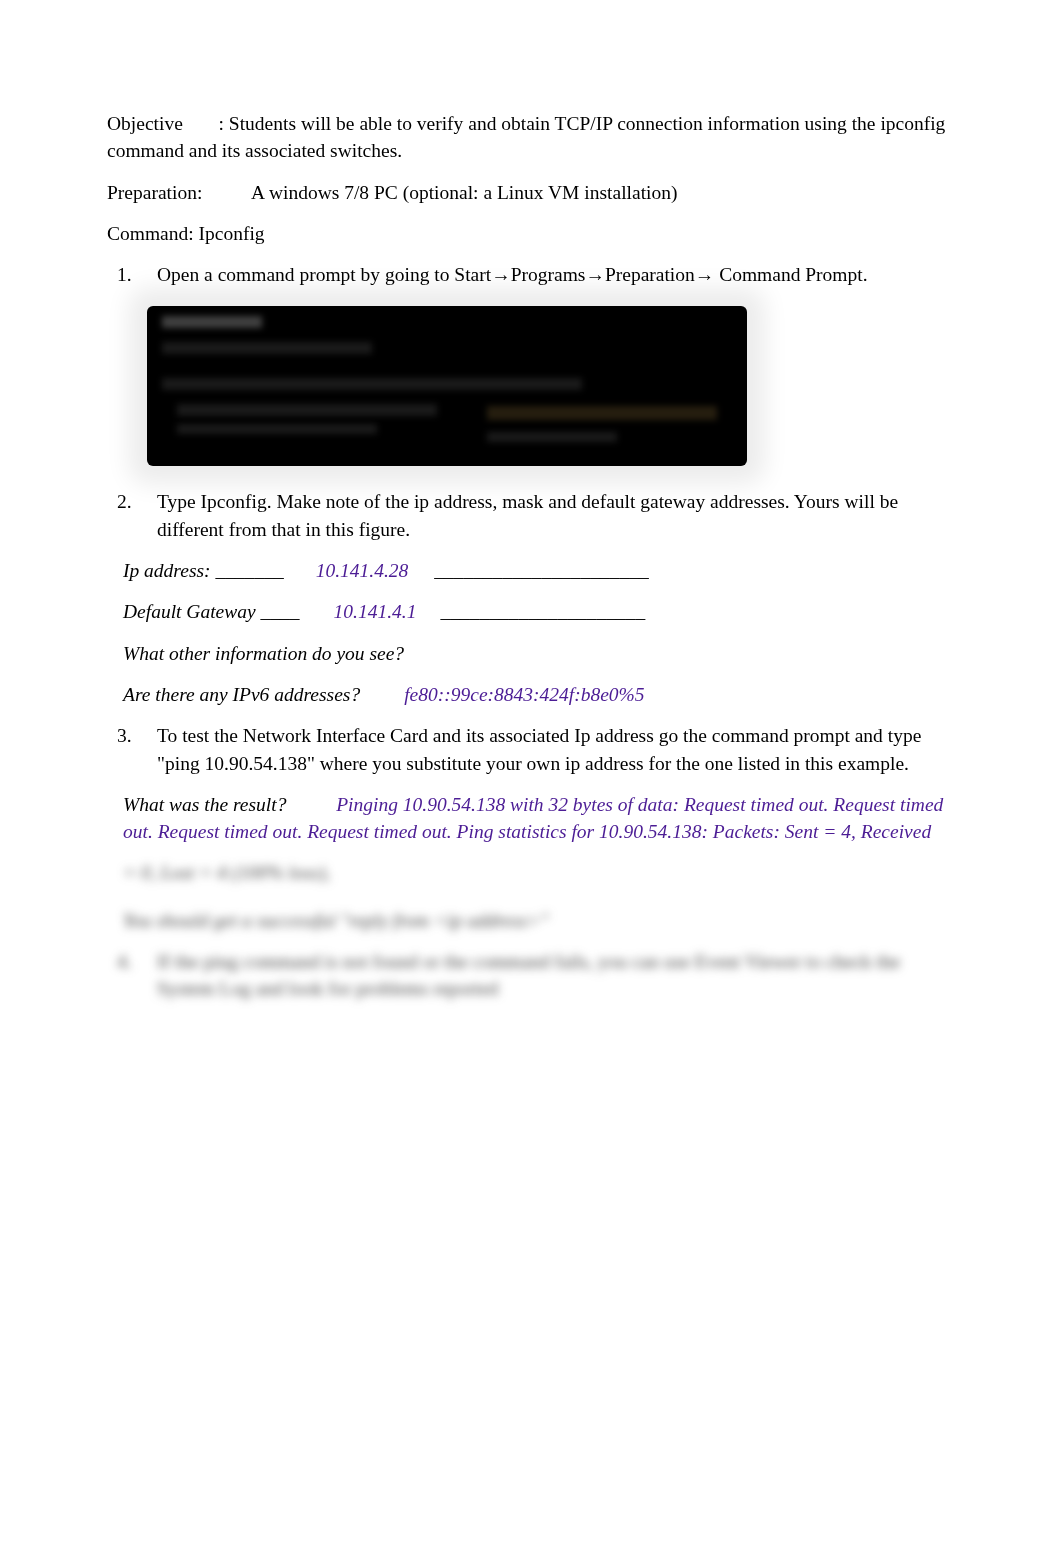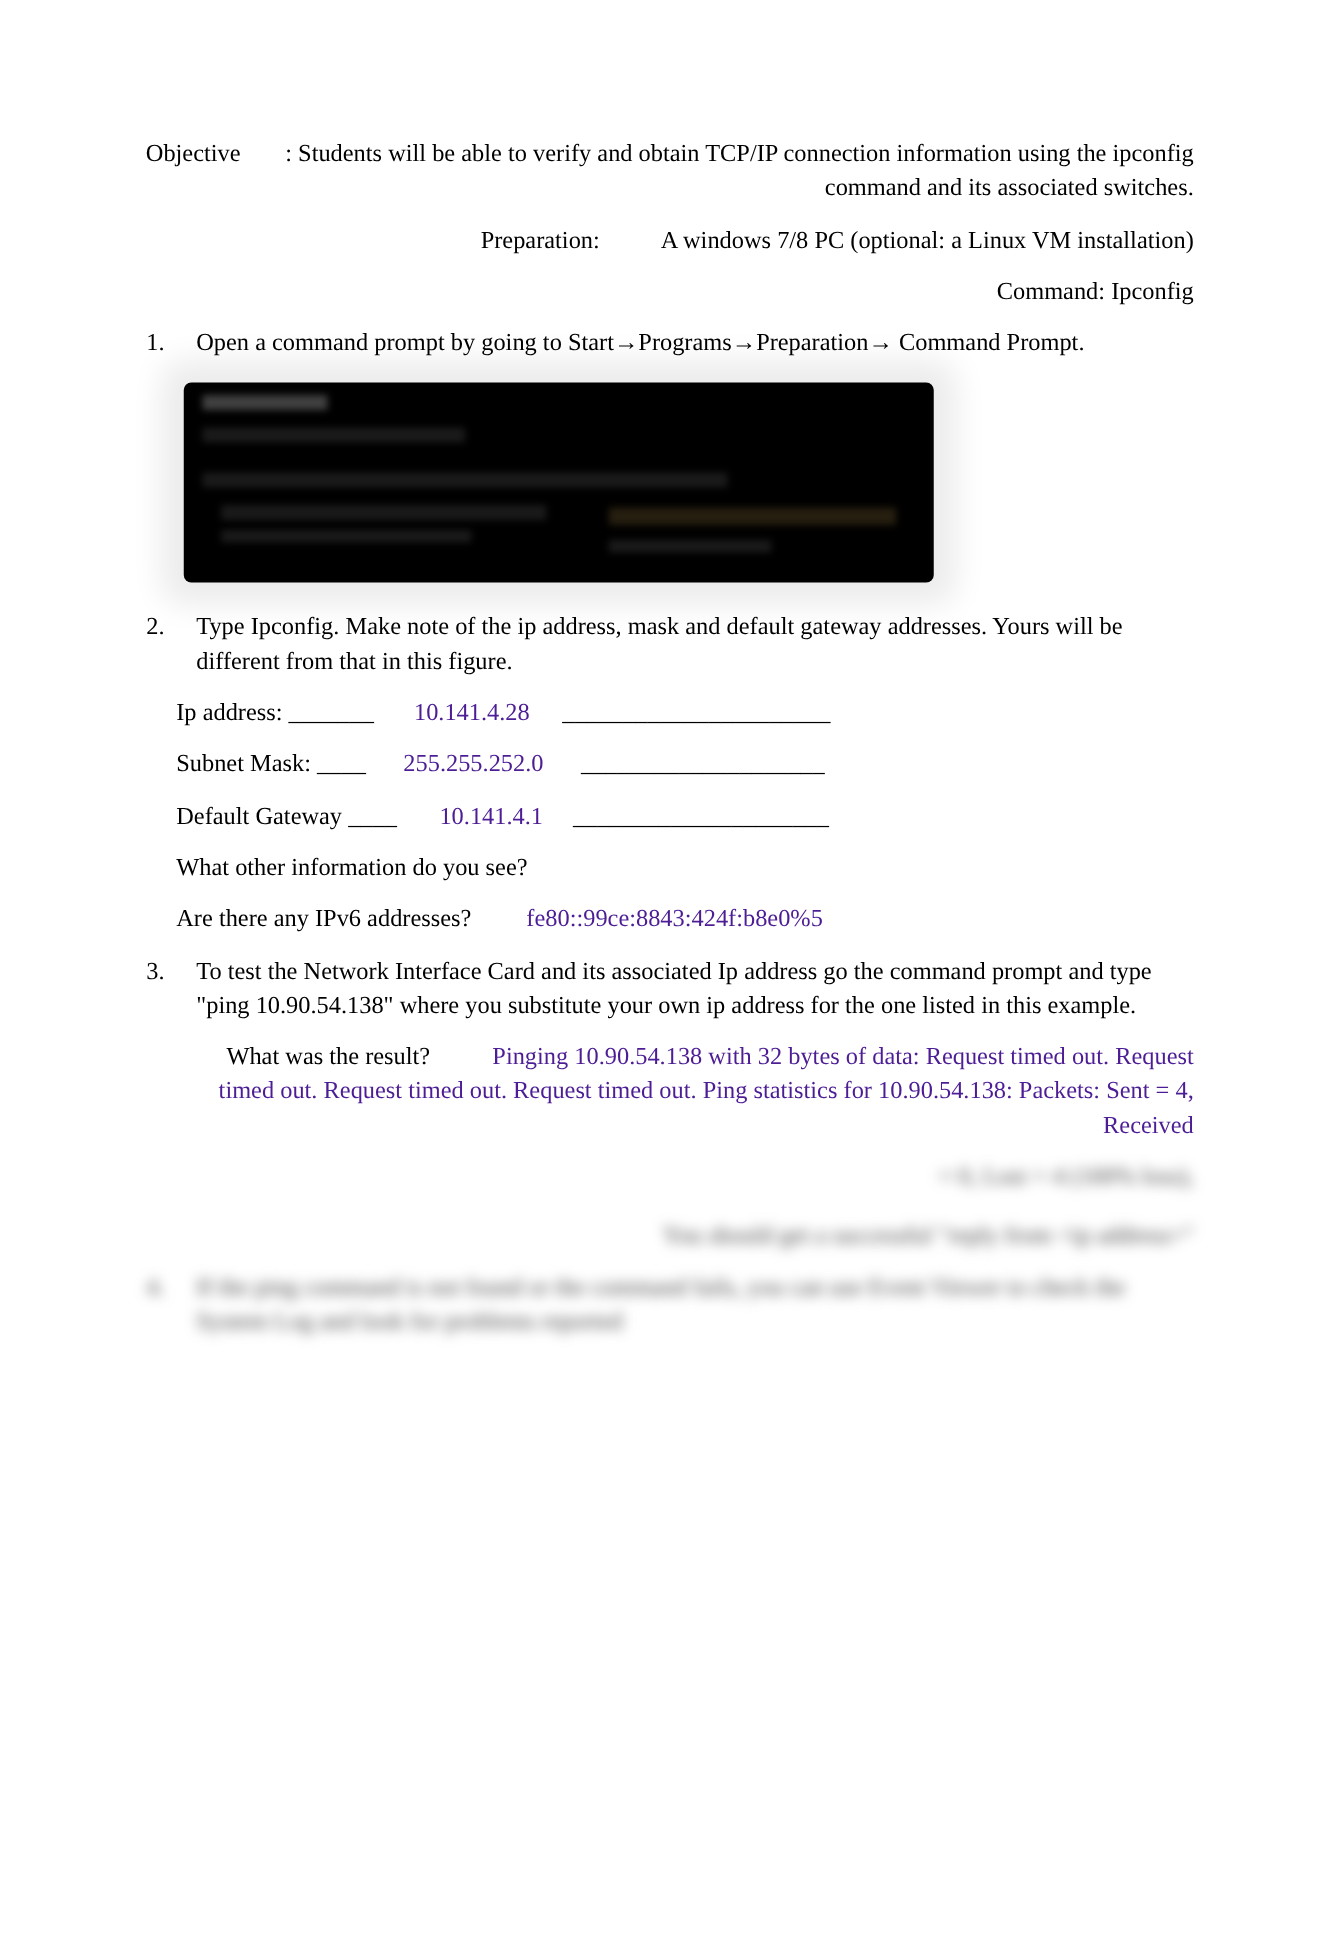--- a/index.html
+++ b/index.html
@@ -11,21 +11,20 @@
       background: #ffffff;
       font-family: "Times New Roman", Times, serif;
       font-size: 19.5px;
       color: #000000;
       line-height: 1.4;
       width: 1062px;
       padding: 110px 107px 60px 107px;
     }
     .para {
       margin-bottom: 14px;
-      text-align: right;
     }
     .list-item {
       display: flex;
       margin-bottom: 14px;
     }
     .list-num {
       width: 50px;
       flex-shrink: 0;
       padding-left: 10px;
     }
@@ -43,22 +42,23 @@
       height: 160px;
       position: relative;
       overflow: hidden;
     }
     .scr-line {
       position: absolute;
       background: rgba(255,255,255,0.10);
       filter: blur(3px);
     }
     .indent-block {
-      margin-left: 34px;
+      margin-left: 16px;
       margin-bottom: 14px;
+      font-style: italic;
     }
     .answer-line {
       display: flex;
       flex-wrap: wrap;
       margin-bottom: 14px;
       align-items: baseline;
     }
     .red {
       color: #4c1d95;
     }
@@ -122,27 +122,20 @@
 <div class="indent-block">
 
   <div class="answer-line">
     <span>Ip address: _______</span>
     <span class="gap" style="width:32px;"></span>
     <span class="red">10.141.4.28</span>
     <span class="gap" style="width:26px;"></span>
     <span>______________________</span>
   </div>
 
-  <div class="answer-line">
-    <span>Subnet Mask: ____</span>
-    <span class="gap" style="width:30px;"></span>
-    <span class="red">255.255.252.0</span>
-    <span class="gap" style="width:30px;"></span>
-    <span>____________________</span>
-  </div>
 
   <div class="answer-line">
     <span>Default Gateway ____</span>
     <span class="gap" style="width:34px;"></span>
     <span class="red">10.141.4.1</span>
     <span class="gap" style="width:24px;"></span>
     <span>_____________________</span>
   </div>
 
   <div class="answer-line">

